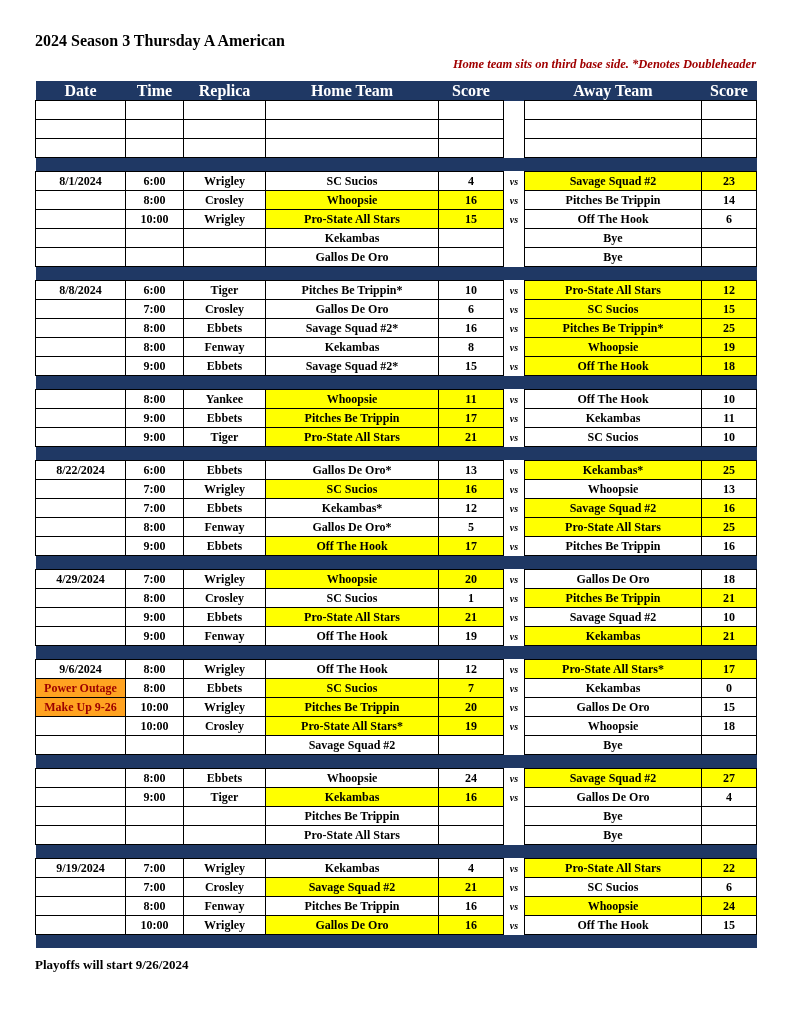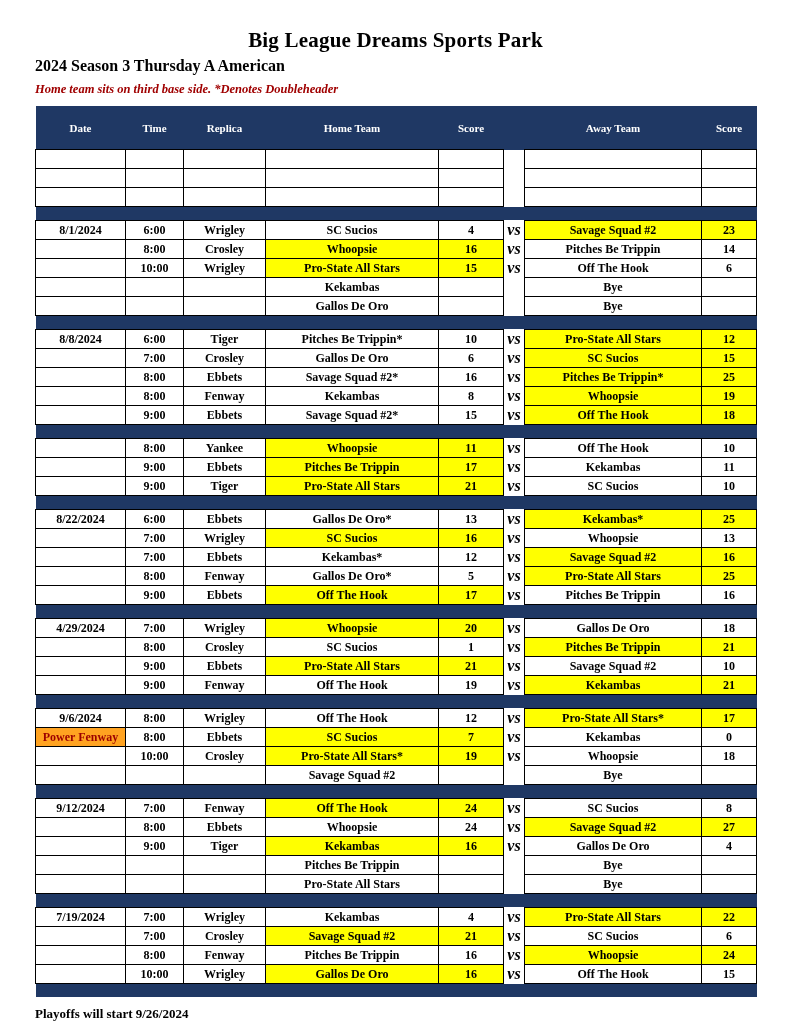--- a/index.html
+++ b/index.html
@@ -11,42 +11,41 @@
     --header-text:#ffffff;
   }
   html,body{margin:0;padding:0;}
   body{
     width:791px;height:1024px;background:#ffffff;color:#000;
     font-family:"Liberation Serif",serif;
   }
   .page{padding:28px 35px 0;}
   .title{font-size:21px;font-weight:bold;text-align:center;letter-spacing:.2px;}
   .subtitle{font-size:16px;font-weight:bold;text-align:left;margin-top:4px;}
-  .note{font-size:12.5px;font-weight:bold;font-style:italic;text-align:left;color:var(--note-red);margin-top:7px;}
+  .note{font-size:12.5px;font-weight:bold;font-style:italic;text-align:right;color:var(--note-red);margin-top:7px;}
   table.sched{border-collapse:collapse;margin-top:9px;table-layout:fixed;width:721px;}
   .sched th{
     background:var(--navy);color:var(--header-text);
-    font-size:11px;font-weight:bold;height:19px;padding:12px;border:none;
+    font-size:16px;font-weight:bold;height:19px;padding:0;border:none;
   }
   .sched td{
     font-size:12px;font-weight:bold;text-align:center;height:18px;
     padding:0 2px;white-space:nowrap;overflow:hidden;
   }
   .sched td.b{border:1px solid #000;}
-  .sched td.vs{border:none;font-style:italic;font-size:16px;font-family:Liberation Serif, serif;}
+  .sched td.vs{border:none;font-style:italic;font-size:10px;font-family:Liberation Serif, serif;}
   .sched tr.sep td{background:var(--navy);height:13px;border:none;padding:0;}
   .sched td.win{background:var(--yellow);}
   .sched td.special{background:var(--orange);color:var(--special-red);}
   .playoffs{font-size:13px;font-weight:bold;margin-top:9px;}
 </style>
 </head>
 <body>
 
 <div class="page">
-  <div class="title">Big League Dreams Sports Park</div>
   <div class="subtitle">2024 Season 3 Thursday A American</div>
   <div class="note">Home team sits on third base side.  *Denotes Doubleheader</div>
 
   <table class="sched">
     <colgroup>
       <col style="width:90px">
       <col style="width:58px">
       <col style="width:82px">
       <col style="width:173px">
       <col style="width:65px">
@@ -339,28 +338,38 @@
           <td class="b">9/6/2024</td>
           <td class="b">8:00</td>
           <td class="b">Wrigley</td>
           <td class="b">Off The Hook</td>
           <td class="b">12</td>
           <td class="vs">vs</td>
           <td class="b win">Pro-State All Stars*</td>
           <td class="b win">17</td>
         </tr>
         <tr>
-          <td class="b special">Power Fenway</td>
+          <td class="b special">Power Outage</td>
           <td class="b">8:00</td>
           <td class="b">Ebbets</td>
           <td class="b win">SC Sucios</td>
           <td class="b win">7</td>
           <td class="vs">vs</td>
           <td class="b">Kekambas</td>
           <td class="b">0</td>
+        </tr>
+        <tr>
+          <td class="b special">Make Up 9-26</td>
+          <td class="b">10:00</td>
+          <td class="b">Wrigley</td>
+          <td class="b win">Pitches Be Trippin</td>
+          <td class="b win">20</td>
+          <td class="vs">vs</td>
+          <td class="b">Gallos De Oro</td>
+          <td class="b">15</td>
         </tr>
         <tr>
           <td class="b"></td>
           <td class="b">10:00</td>
           <td class="b">Crosley</td>
           <td class="b win">Pro-State All Stars*</td>
           <td class="b win">19</td>
           <td class="vs">vs</td>
           <td class="b">Whoopsie</td>
           <td class="b">18</td>
@@ -372,30 +381,20 @@
           <td class="b">Savage Squad #2</td>
           <td class="b"></td>
           <td class="vs"></td>
           <td class="b">Bye</td>
           <td class="b"></td>
         </tr>
         <tr class="sep">
           <td colspan="8"></td>
         </tr>
         <tr>
-          <td class="b">9/12/2024</td>
-          <td class="b">7:00</td>
-          <td class="b">Fenway</td>
-          <td class="b win">Off The Hook</td>
-          <td class="b win">24</td>
-          <td class="vs">vs</td>
-          <td class="b">SC Sucios</td>
-          <td class="b">8</td>
-        </tr>
-        <tr>
           <td class="b"></td>
           <td class="b">8:00</td>
           <td class="b">Ebbets</td>
           <td class="b">Whoopsie</td>
           <td class="b">24</td>
           <td class="vs">vs</td>
           <td class="b win">Savage Squad #2</td>
           <td class="b win">27</td>
         </tr>
         <tr>
@@ -425,21 +424,21 @@
           <td class="b">Pro-State All Stars</td>
           <td class="b"></td>
           <td class="vs"></td>
           <td class="b">Bye</td>
           <td class="b"></td>
         </tr>
         <tr class="sep">
           <td colspan="8"></td>
         </tr>
         <tr>
-          <td class="b">7/19/2024</td>
+          <td class="b">9/19/2024</td>
           <td class="b">7:00</td>
           <td class="b">Wrigley</td>
           <td class="b">Kekambas</td>
           <td class="b">4</td>
           <td class="vs">vs</td>
           <td class="b win">Pro-State All Stars</td>
           <td class="b win">22</td>
         </tr>
         <tr>
           <td class="b"></td>

